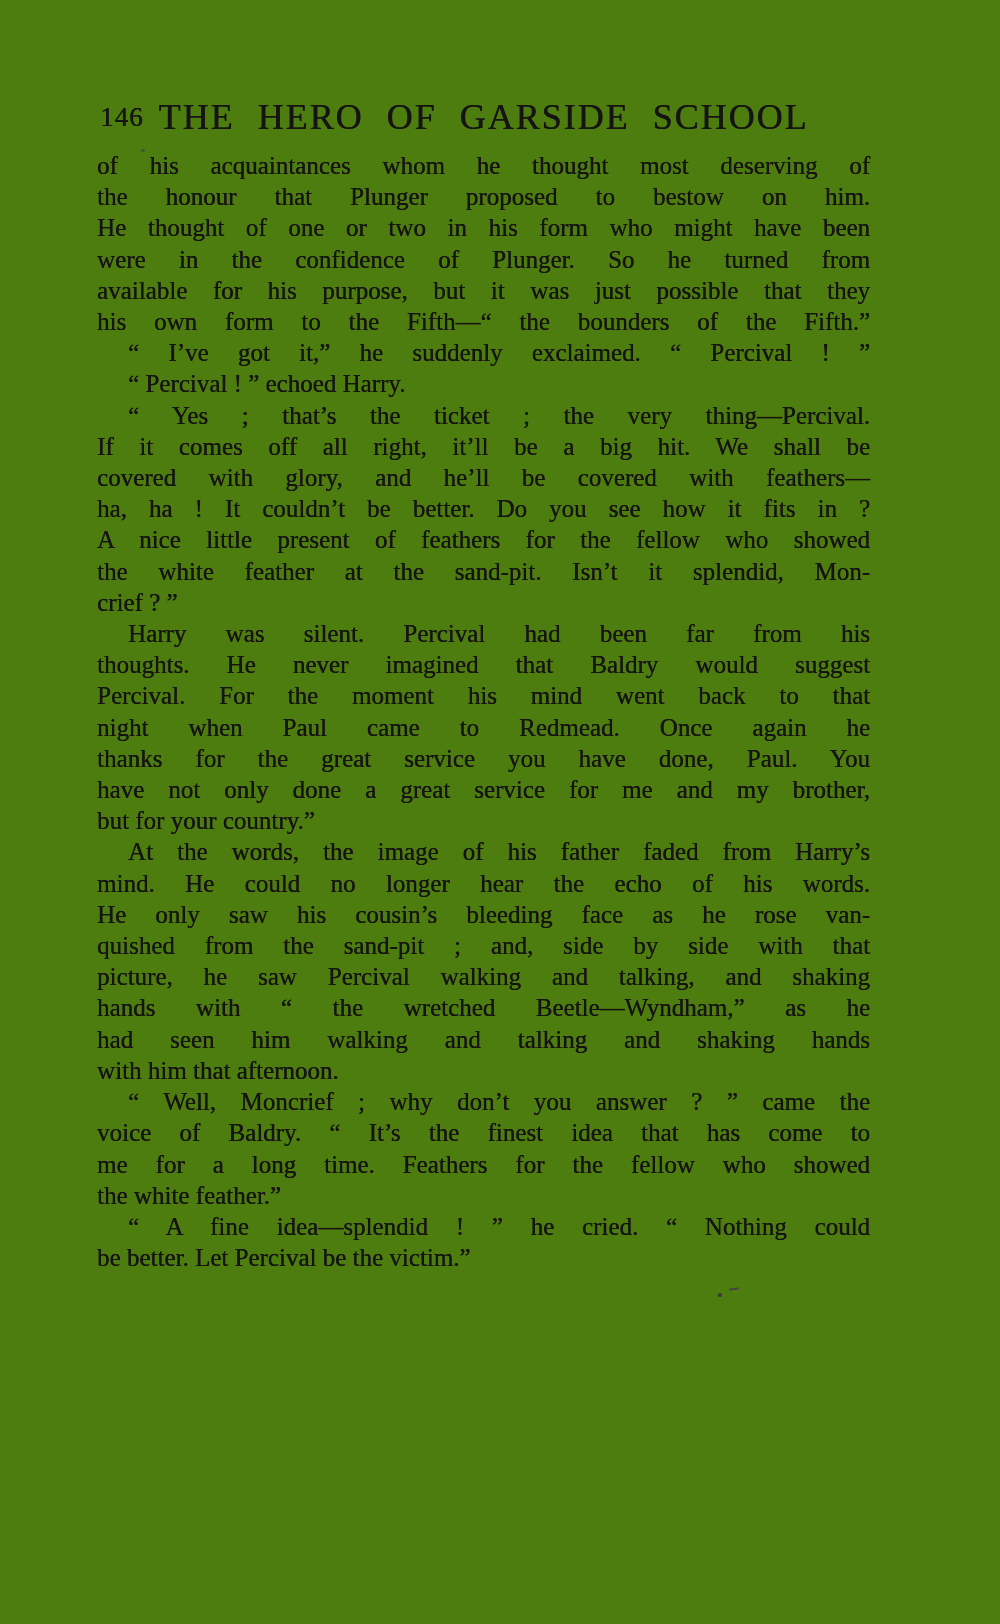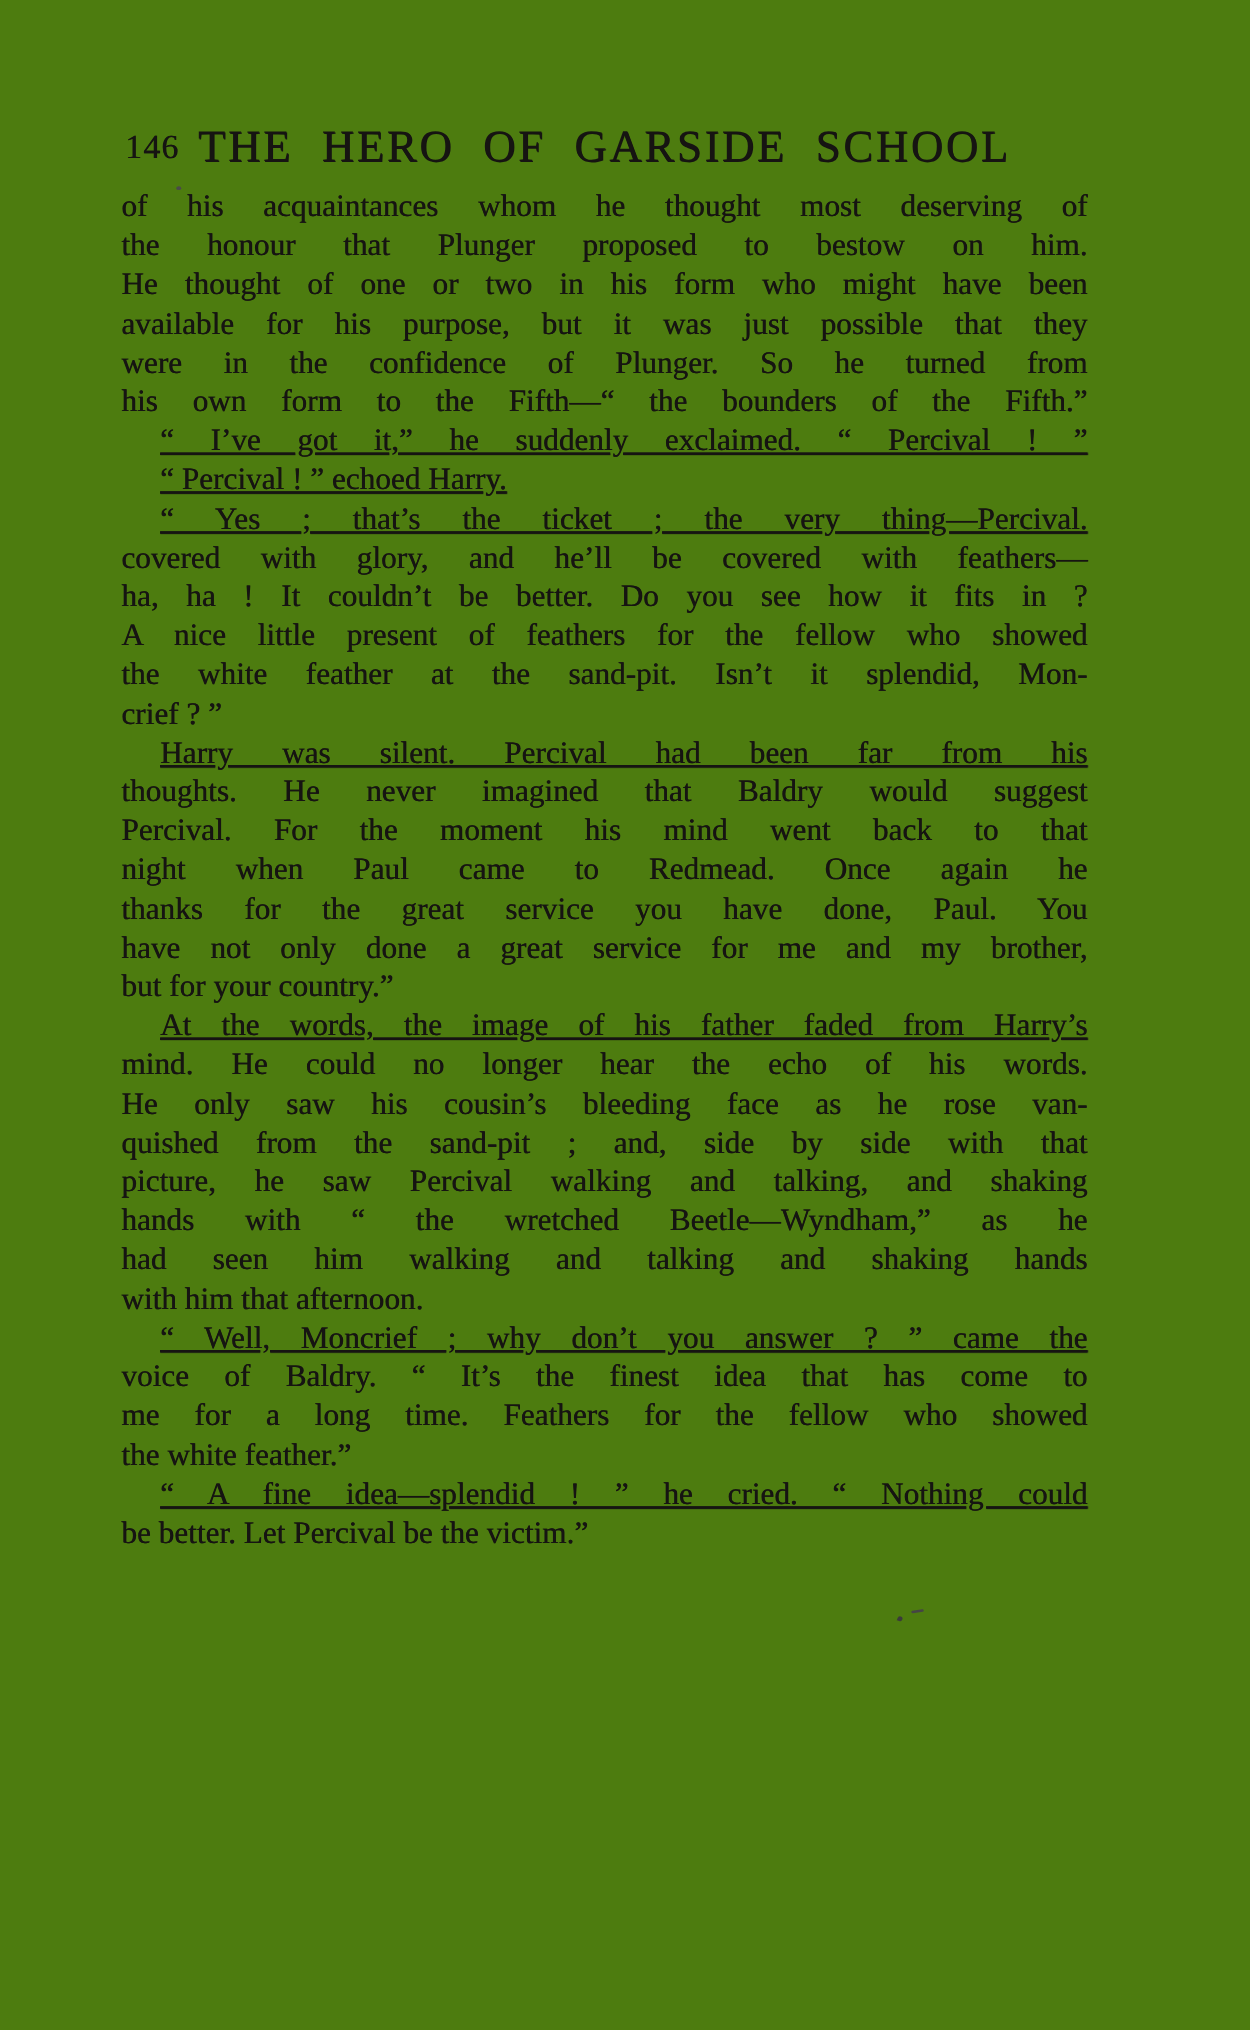--- a/index.html
+++ b/index.html
@@ -52,21 +52,20 @@
     text-align: justify;
     text-align-last: justify;
     white-space: normal;
     text-shadow: 0.35px 0.15px 0 currentColor;
   }
   .line.ragged {
     text-align-last: left;
   }
   .line.indent {
     text-indent: 31px;
-    text-decoration: underline;
   }
   
   .artifact {
     position: absolute;
     pointer-events: none;
   }
   .speck-under-page-number {
     left: 141px;
     top: 149px;
     width: 4px;
@@ -112,32 +111,33 @@
       <span class="page-number">146</span>
       <div class="running-title">THE HERO OF GARSIDE SCHOOL</div>
     </div>
 
     <div class="body-text">
 
     <div class="paragraph">
           <div class="line">of his acquaintances whom he thought most deserving of</div>
           <div class="line">the honour that Plunger proposed to bestow on him.</div>
           <div class="line">He thought of one or two in his form who might have been</div>
+          <div class="line">were in the confidence of Plunger. So he turned from</div>
           <div class="line">available for his purpose, but it was just possible that they</div>
-          <div class="line">were in the confidence of Plunger. So he turned from</div>
           <div class="line">his own form to the Fifth—“ the bounders of the Fifth.”</div>
         </div>
         <div class="paragraph">
           <div class="line indent">“ I’ve got it,” he suddenly exclaimed. “ Percival ! ”</div>
         </div>
         <div class="paragraph">
           <div class="line indent ragged">“ Percival ! ” echoed Harry.</div>
         </div>
         <div class="paragraph">
           <div class="line indent">“ Yes ; that’s the ticket ; the very thing—Percival.</div>
+          <div class="line">If it comes off all right, it’ll be a big hit. We shall be</div>
           <div class="line">covered with glory, and he’ll be covered with feathers—</div>
           <div class="line">ha, ha ! It couldn’t be better. Do you see how it fits in ?</div>
           <div class="line">A nice little present of feathers for the fellow who showed</div>
           <div class="line">the white feather at the sand-pit. Isn’t it splendid, Mon-</div>
           <div class="line ragged">crief ? ”</div>
         </div>
         <div class="paragraph">
           <div class="line indent">Harry was silent. Percival had been far from his</div>
           <div class="line">thoughts. He never imagined that Baldry would suggest</div>
           <div class="line">Percival. For the moment his mind went back to that</div>

